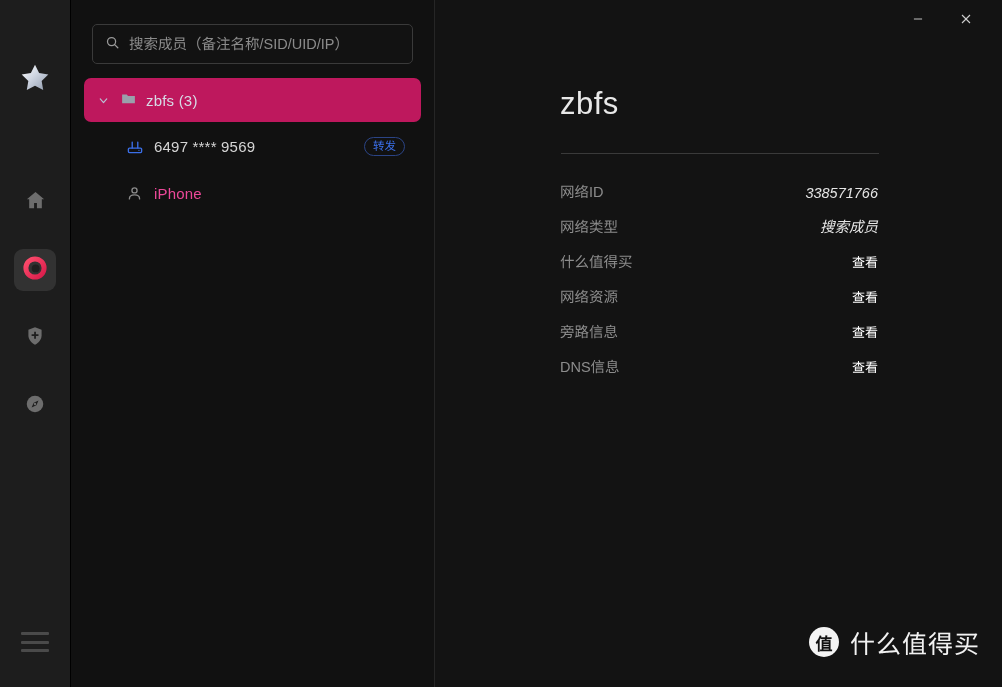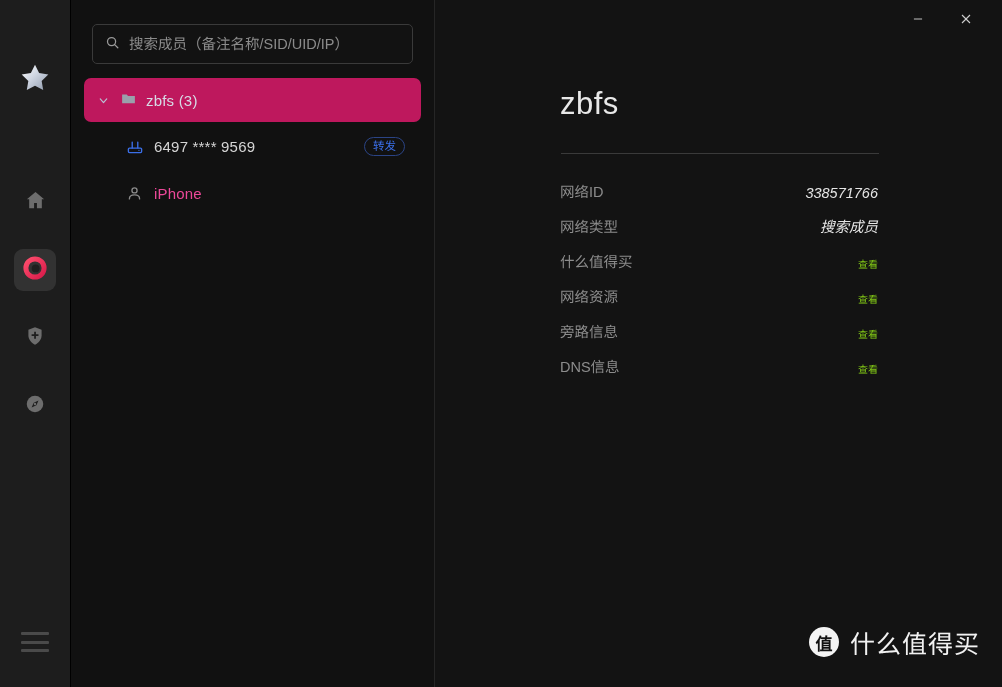--- a/index.html
+++ b/index.html
@@ -103,21 +103,21 @@
   .detail-body { padding:48px 16px 0 125px; }
   .net-title { color:#e8e8e8; font-size:31px; font-weight:400; letter-spacing:.5px; }
   .hr { width:318px; height:1px; background:#3a3a3a; margin:31px 0 12px 1px; }
   .info-list { width:318px; }
   .info-row {
     display:flex; align-items:flex-end; justify-content:space-between;
     height:35px;
   }
   .info-key { color:#8c8c8c; font-size:14.5px; }
   .info-val { color:#e5e5e5; font-size:14.5px;font-style:italic; }
-  .info-link { color:#84cc16; font-size:10px; cursor:pointer; }
+  .info-link { color:#ffffff; font-size:13px; cursor:pointer; }
 
   
   .watermark {
     position:absolute; right:22px; bottom:27px;
     display:flex; align-items:center; gap:11px;
   }
   .wm-logo {
     width:30px; height:30px; border-radius:50%; background:#f4f4f4;
     color:#121212; font-size:17px; font-weight:bold;
     display:flex; align-items:center; justify-content:center;

